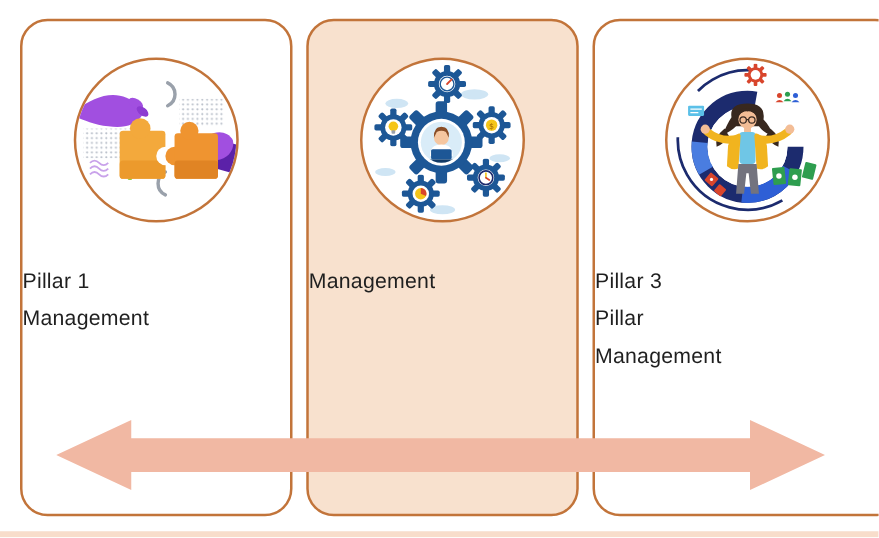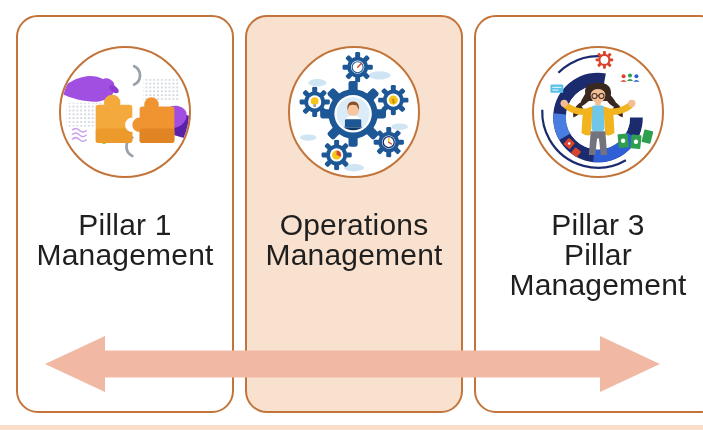--- a/index.html
+++ b/index.html
@@ -15,22 +15,22 @@
   .card--1{left:16px;}
   .card--2{left:245px;background:var(--highlight-bg,#f8e1ce);}
   .card--3{left:474px;width:248px;}
   .icon-circle{
     position:absolute;top:29px;left:50%;transform:translateX(-50%);
     width:132px;height:132px;border:2px solid var(--card-border,#c2743a);
     border-radius:50%;background:#ffffff;box-sizing:border-box;overflow:hidden;
   }
   .icon-circle svg{display:block;width:128px;height:128px;}
   .pillar-label{
-    position:absolute;top:193px;left:0;right:0;text-align:center;
-    font-size:30px;line-height:30px;color:var(--text,#1f1f1f);
+    position:absolute;top:193px;left:0;right:0;
+    font-size:17px;line-height:30px;color:var(--text,#1f1f1f);
     letter-spacing:0.2px;
   }
   .pillar-label span{display:block;}
   .arrow-layer{position:absolute;left:0;top:0;width:703px;height:430px;pointer-events:none;z-index:5;}
   .bottom-strip{
     position:absolute;left:0;bottom:0;width:703px;height:5px;
     background:var(--bottom-strip,#f8ddcb);
   }
 </style>
 </head>
@@ -178,21 +178,20 @@
             <circle cx="69" cy="68" r="6.5" fill="#f5c6a0"></circle>
             <path d="M62.5,68 Q62,58.5 69,58.5 Q76.5,58.5 75.5,68 L73,63 Q69,61 65,63 Z" fill="#8a4d25"></path>
             <path d="M59,84 Q59,74 69,74 Q79,74 79,84 Z" fill="#ffffff"></path>
             <rect x="60" y="78" width="18" height="9" rx="1.5" fill="#1d5796"></rect>
             <polygon points="57,87 81,87 84,91 54,91" fill="#123a66"></polygon>
           </g>
         </g>
       </svg>
     </div>
     <div class="pillar-label">
-      <span>Operations</span>
       <span>Management</span>
     </div>
   </div>
 
   <div class="card card--3">
     <div class="icon-circle">
       <svg viewBox="0 0 140 140">
 
         <circle cx="70" cy="70" r="61" fill="none" stroke="#1c2b6e" stroke-width="2.4" stroke-dasharray="130 45 60 148" transform="rotate(60 70 70)"></circle>
 

